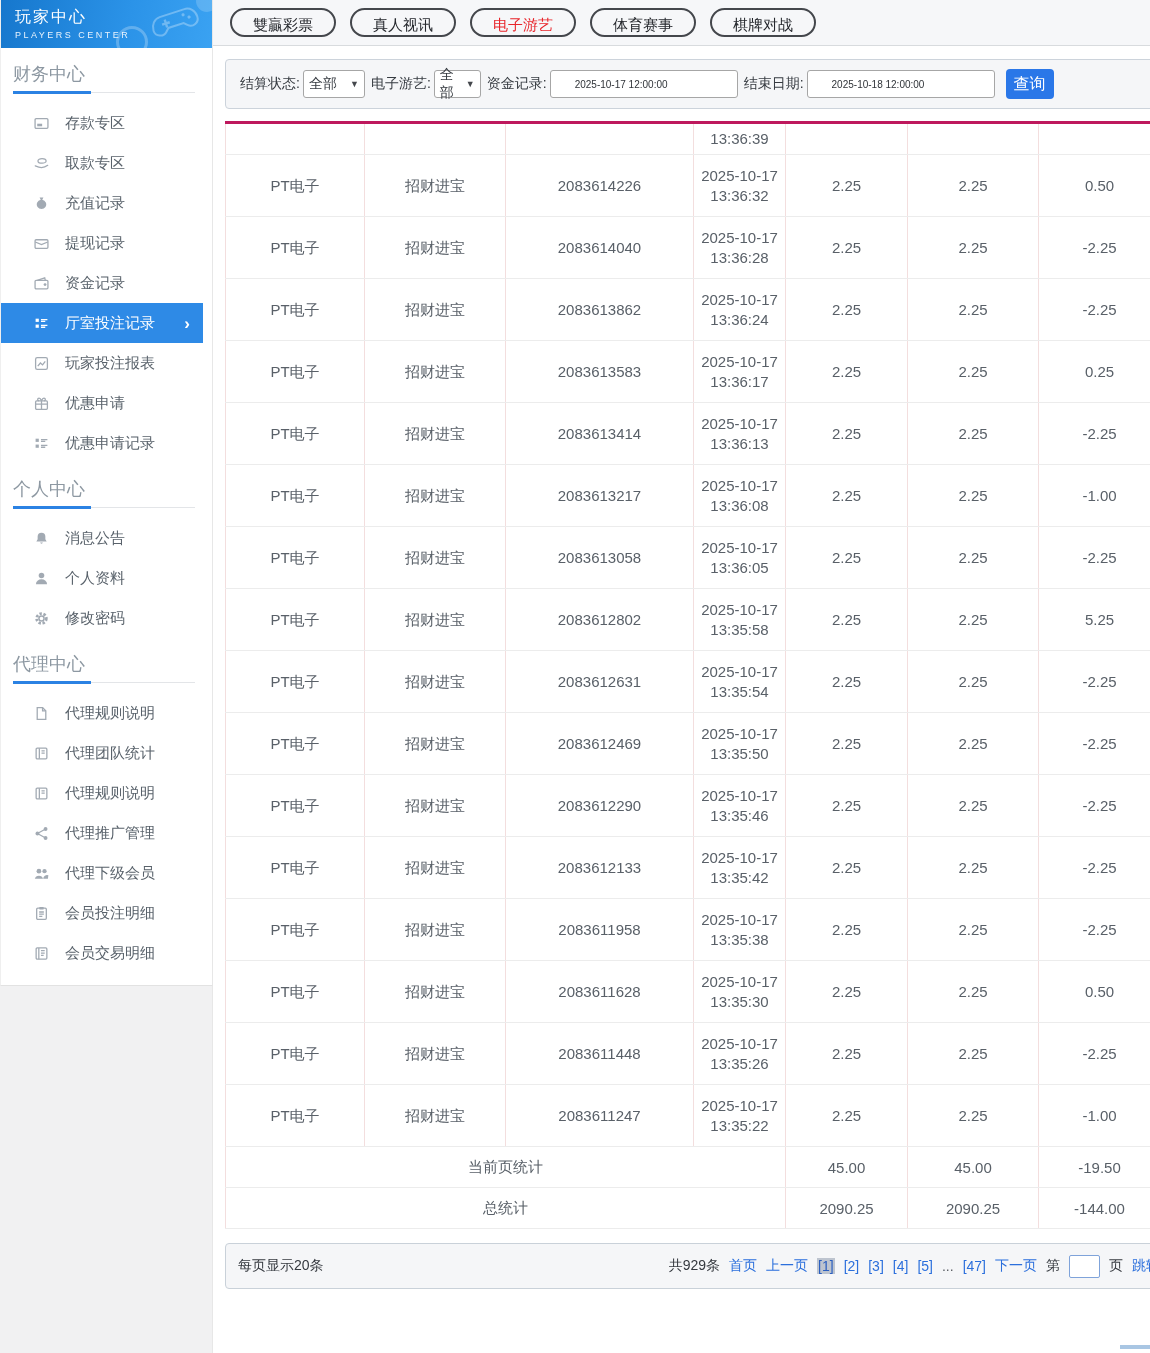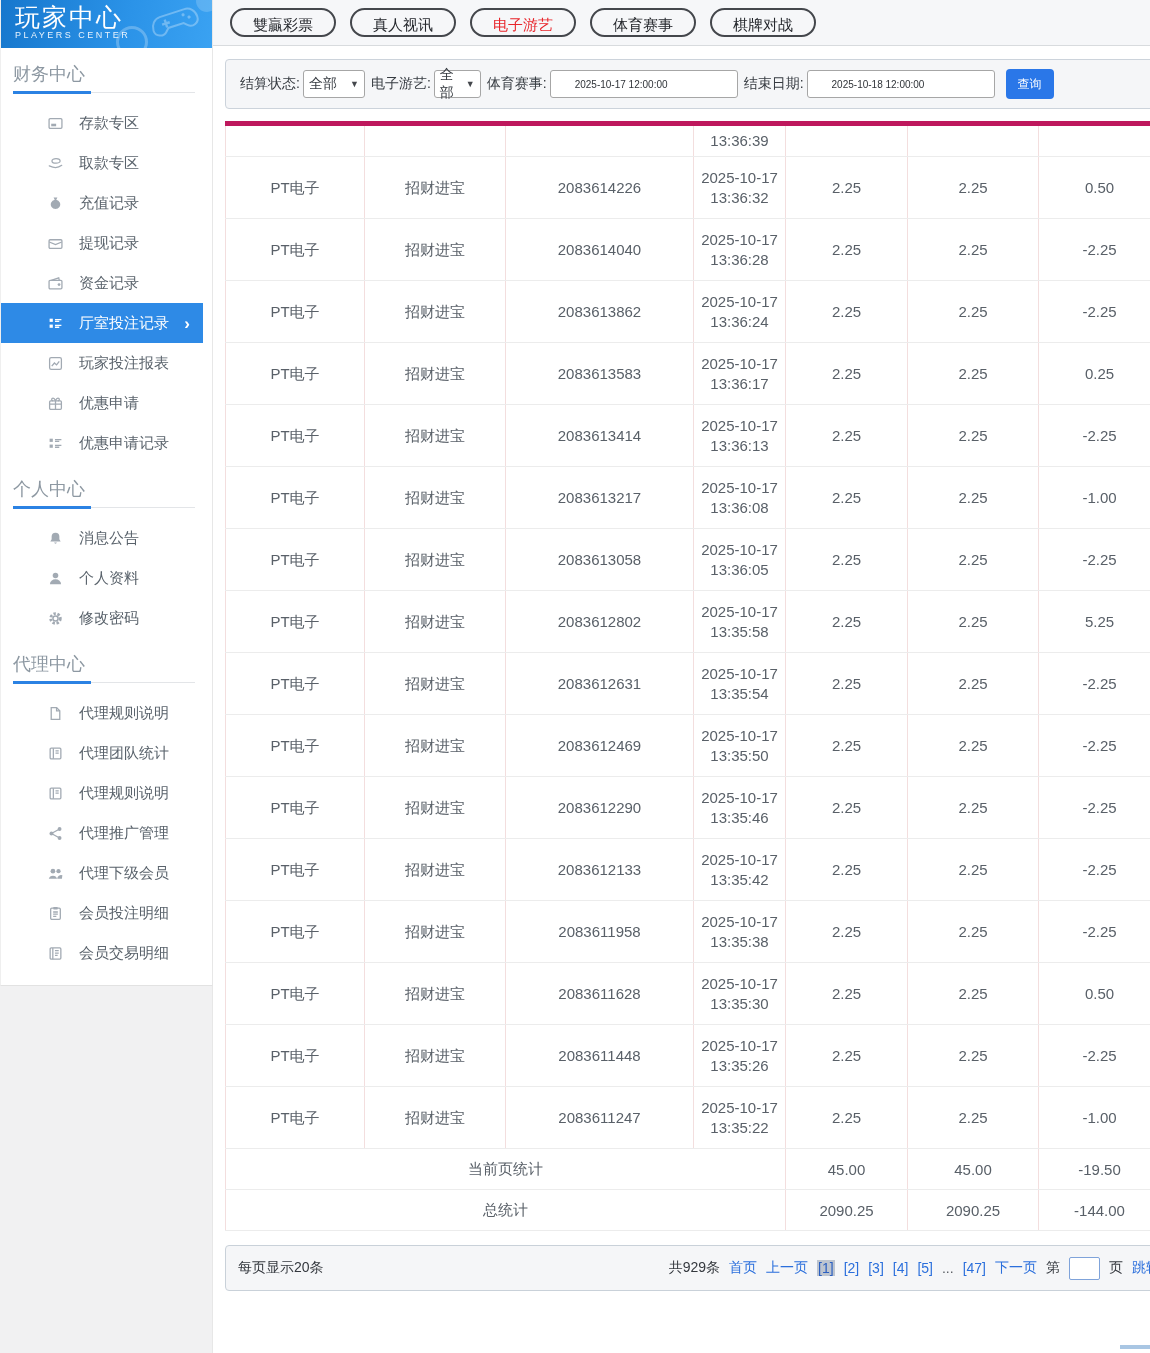--- a/index.html
+++ b/index.html
@@ -10,34 +10,34 @@
   .app{display:flex;width:1150px;height:1353px;}
 
   
   .sidebar{width:213px;flex:none;display:flex;flex-direction:column;}
   .side-white{background:#fff;border-right:1px solid #e7e7e7;border-left:1px solid #efefef;
               border-bottom:1px solid #e2e2e2;padding-bottom:12px;box-sizing:border-box;}
   .side-gray{flex:1;background:#f1f1f2;border-right:1px solid #e7e7e7;}
 
   .logo{height:48px;background:linear-gradient(100deg,#1677cd 0%,#2b93e8 60%,#3aa2f2 100%);
         position:relative;overflow:hidden;padding:5px 0 0 14px;box-sizing:border-box;}
-  .logo-title{color:#fff;font-size:25px;letter-spacing:2px;line-height:24px;}
+  .logo-title{color:#fff;font-size:16px;letter-spacing:2px;line-height:24px;}
   .logo-sub{color:#e8f3fd;font-size:9px;letter-spacing:2.5px;margin-top:1px;}
   .logo-deco{position:absolute;right:6px;top:2px;opacity:.55;}
   .logo-circle1{position:absolute;right:64px;top:26px;width:26px;height:26px;border-radius:50%;
                 border:3px solid rgba(255,255,255,.25);}
   .logo-circle2{position:absolute;right:-6px;top:-10px;width:22px;height:22px;border-radius:50%;
                 background:rgba(255,255,255,.18);}
 
   .section-title{margin:13px 12px 0 12px;font-size:18px;color:#8d98a2;height:26px;line-height:26px;}
   .section-line{height:1px;background:#e3e5e8;margin:5px 8px 10px 12px;position:relative;}
   .section-line::before{content:"";position:absolute;left:0;top:-1px;width:78px;height:3px;background:#2b82e3;}
 
   .menu{padding-right:9px;}
-  .menu-item{height:40px;display:flex;align-items:center;padding-left:47px;position:relative;
+  .menu-item{height:40px;display:flex;align-items:center;padding-left:33px;position:relative;
              color:#59626b;cursor:pointer;font-size:15px;}
   .mi-icon{width:15px;height:15px;color:#a2aab3;margin-right:16px;flex:none;display:inline-flex;}
   .mi-icon svg{width:15px;height:15px;}
   .menu-item.active{background:#2e8ae6;color:#fff;}
   .menu-item.active .mi-icon{color:#fff;}
   .chevron{position:absolute;right:13px;color:#fff;font-size:17px;line-height:1;font-weight:bold;}
 
   
   .main{flex:1;background:#fff;position:relative;min-width:0;}
   .tabbar{height:45px;background:#f6f7f9;border-bottom:1px solid #d8dbde;display:flex;
@@ -51,28 +51,28 @@
     padding:0 8px;box-sizing:border-box;font-size:14px;color:#363b41;}
   .flt-label{margin:0 3px 0 6px;white-space:nowrap;}
   .selbox{height:28px;background:#fff;border:1px solid #a6a6a6;border-radius:3px;
     display:inline-flex;align-items:center;justify-content:space-between;padding:0 5px;
     box-sizing:border-box;cursor:pointer;}
   .selbox .arr{font-size:9px;color:#44474c;margin-left:6px;}
   .sel-wide{width:62px;} .sel-narrow{width:47px;}
   .dateinput{width:138px;height:26px;border:1px solid #a6a6a6;border-radius:3px;font-size:10px;
     padding:0 24px;color:#2f3338;font-family:inherit;background:#fff;}
   .query-btn{width:48px;height:30px;background:#2a77e8;color:#fff;border:none;border-radius:4px;
-    font-size:12px;margin-left:11px;cursor:pointer;}
+    font-size:16px;margin-left:11px;cursor:pointer;}
 
   
   .bet-table{margin:12px 0 0 12px;border-collapse:collapse;table-layout:fixed;width:935px;background:#fff;}
   .bet-table td{border-right:1px solid #f3dede;border-bottom:1px solid #ececec;text-align:center;
     font-size:15px;color:#596068;padding:0;overflow:hidden;}
   .bet-table td:first-child{border-left:1px solid #f3dede;}
-  .bet-table tr:first-child td{border-top:5px solid #be185d;}
+  .bet-table tr:first-child td{border-top:3px solid #be185d;}
   .row-partial td{height:30px;line-height:22px;vertical-align:middle;}
   .row-data td{height:61px;line-height:20px;}
   .row-sum td{height:40px;}
   .dt{display:block;line-height:20px;}
 
   
   .pagi{margin:14px 0 0 12px;width:948px;height:46px;background:#f5f6f8;border:1px solid #c9d1d9;
     border-radius:4px;display:flex;align-items:center;justify-content:space-between;
     padding:0 12px;box-sizing:border-box;font-size:14px;color:#34383e;}
   .pagi-right{display:flex;align-items:center;gap:9px;white-space:nowrap;}
@@ -314,21 +314,21 @@
       <span class="flt-label">结算状态:</span>
       <span class="selbox sel-wide">
         <span>全部</span>
         <span class="arr">▼</span>
       </span>
       <span class="flt-label">电子游艺:</span>
       <span class="selbox sel-narrow">
         <span>全部</span>
         <span class="arr">▼</span>
       </span>
-      <span class="flt-label">体育赛事:</span>
+      <span class="flt-label">资金记录:</span>
       <input class="dateinput" value="2025-10-17 12:00:00" style="">
       <span class="flt-label">结束日期:</span>
       <input class="dateinput" value="2025-10-18 12:00:00" style="">
       <button class="query-btn">查询</button>
     </div>
 
     <table class="bet-table">
       <colgroup>
         <col style="width:139px">
           <col style="width:141px">

